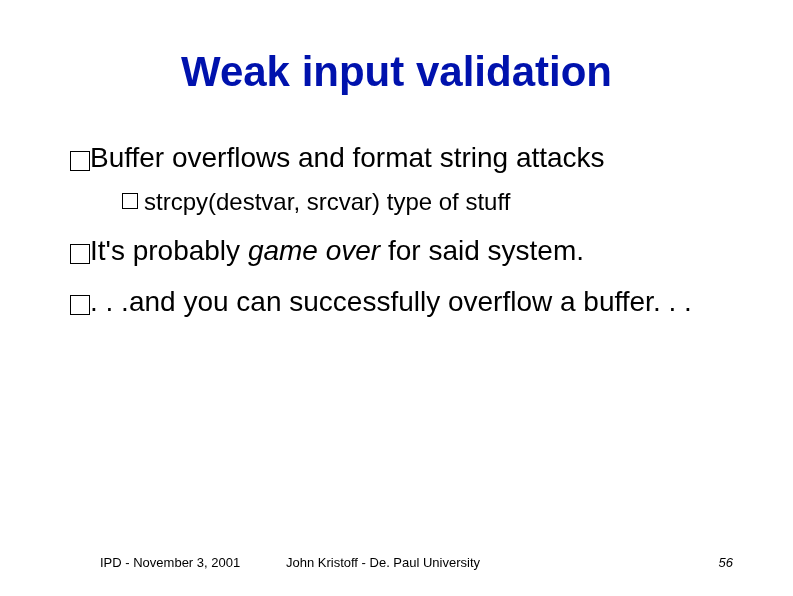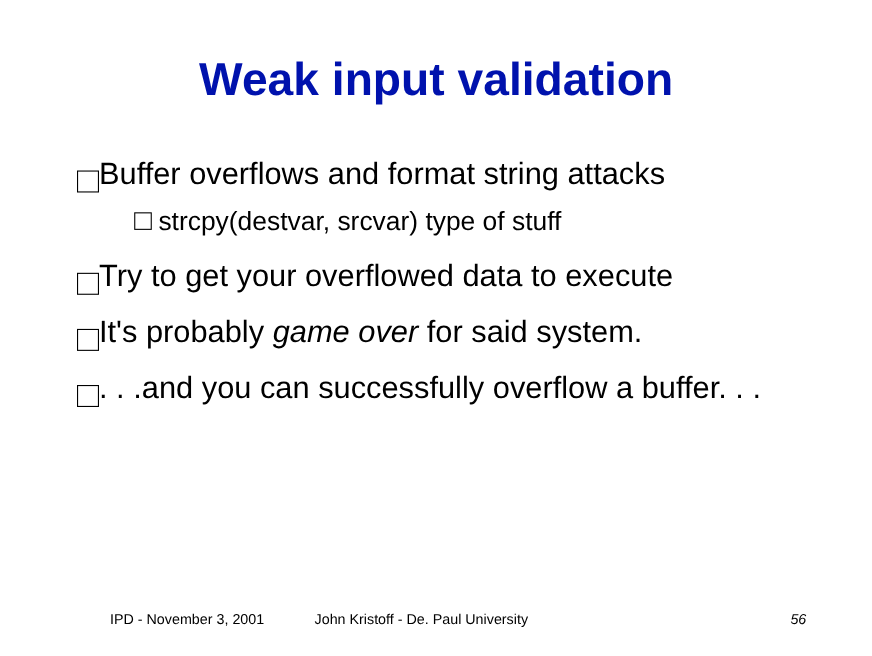--- a/index.html
+++ b/index.html
@@ -29,21 +29,21 @@
     color: #0012ad;
   }
   .content {
     position: absolute;
     top: 140px;
     left: 70px;
     right: 40px;
   }
   .bullet-l1 {
     display: flex;
-    align-items: flex-end;
+    align-items: center;
     font-size: 28px;
     color: #000000;
     margin-bottom: 16px;
     line-height: 1.25;
   }
   .bullet-l2 {
     display: flex;
     align-items: flex-start;
     font-size: 24px;
     color: #000000;
@@ -115,24 +115,20 @@
       <span class="marker"></span>
       <span class="btxt">Buffer overflows and format string attacks</span>
     </div>
 
     <div class="bullet-l2">
       <span class="marker"></span>
         <span class="gap"></span>
       <span class="btxt">strcpy(destvar, srcvar) type of stuff</span>
     </div>
 
-    <div class="bullet-l1">
-      <span class="marker"></span>
-      <span class="btxt">Try to get your overflowed data to execute</span>
-    </div>
 
 
     <div class="bullet-l1">
       <span class="marker"></span>
       <span class="btxt"><span>It's probably </span><span class="italic">game over</span><span> for said system.</span></span>
     </div>
 
     <div class="bullet-l1">
       <span class="marker"></span>
       <span class="btxt">. . .and you can successfully overflow a buffer. . .</span>

